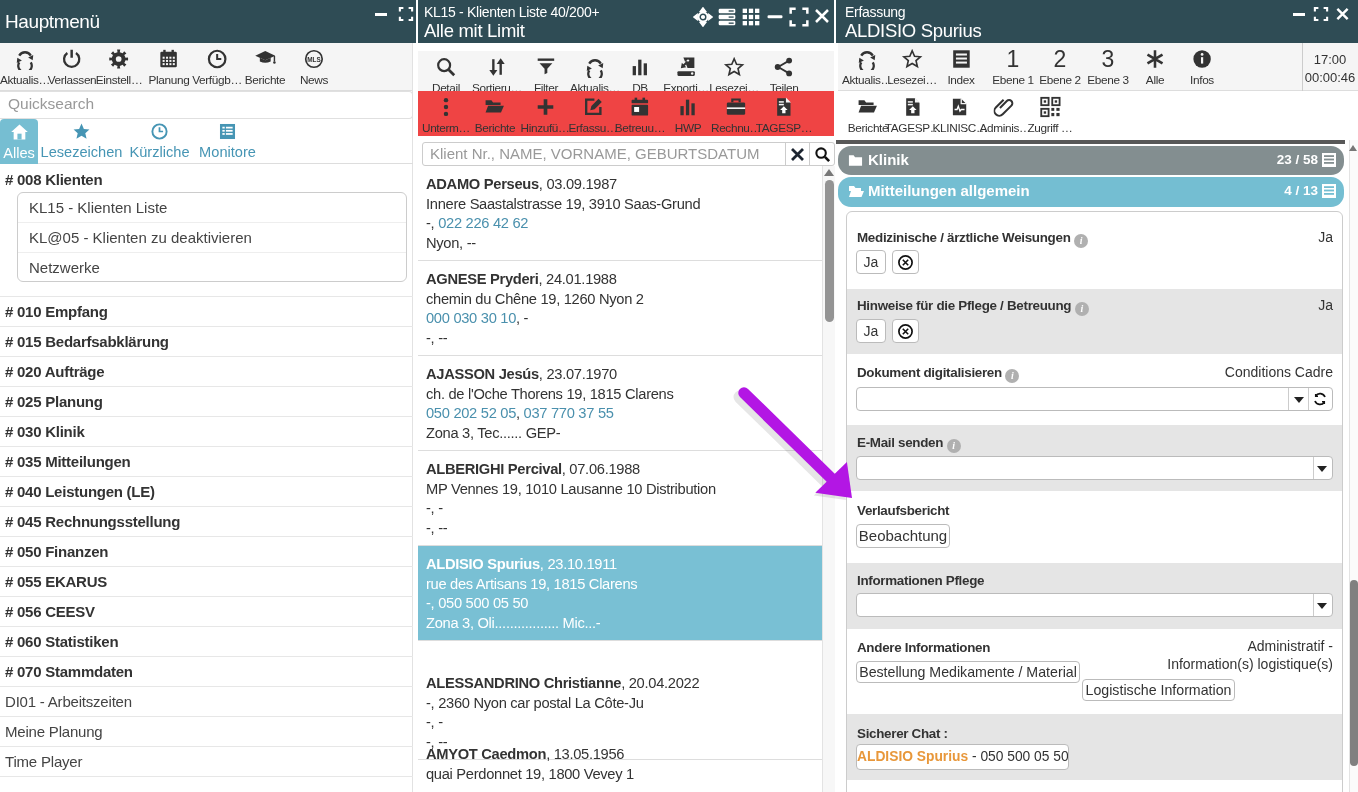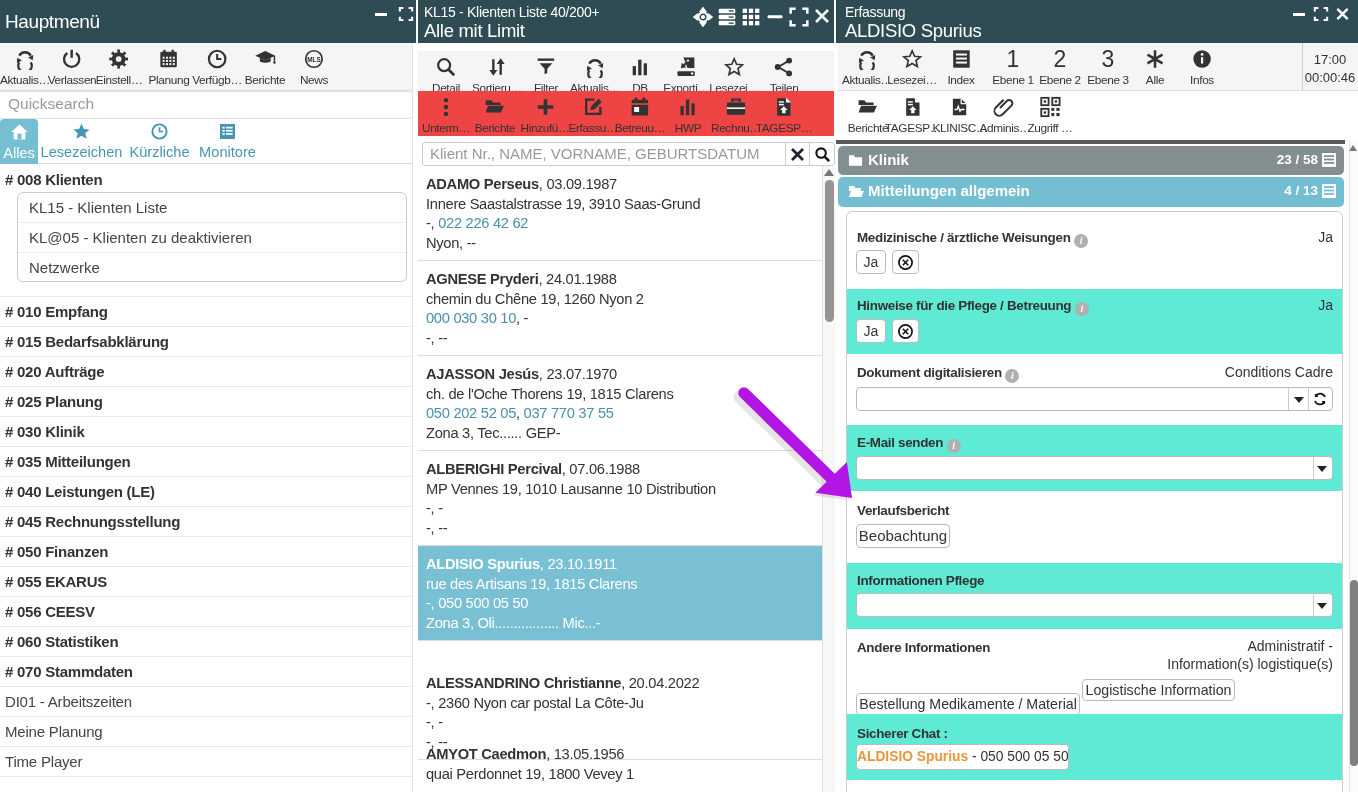--- a/index.html
+++ b/index.html
@@ -65,29 +65,29 @@
 
 #right { left:838px; width:520px; }
 #right .phead { left:-2px; }
 #right .phead .t1 { position:absolute; left:9px; top:4px; font-size:14px; letter-spacing:-0.3px; }
 #right .phead .t2 { position:absolute; left:9px; top:20px; font-size:18.5px; letter-spacing:-0.3px; }
 #rtools1 { top:43px; height:48px; }
 #rtools2 { top:91px; height:49px; background:#fff; border-bottom:none; }
 #rtime { position:absolute; right:0; width:56px; top:8px; text-align:center; font-size:13px; color:#333; line-height:18px; }
 #rsep { position:absolute; left:464px; top:0; height:48px; border-left:1px solid #ccc; }
 #rdark { position:absolute; top:140px; left:-2px; width:509px; height:4px; background:#585858; }
-.secbar { position:absolute; left:0; width:506px; height:29px; border-radius:5px; color:#fff; }
+.secbar { position:absolute; left:0; width:506px; height:29px; border-radius:13px; color:#fff; }
 .secbar .sic { position:absolute; left:10px; top:7px; }
 .secbar .st { position:absolute; left:30px; top:5px; font-size:15px; font-weight:bold; }
 .secbar .sn { position:absolute; right:26px; top:6px; font-size:13.5px; font-weight:bold; }
 .secbar .sl { position:absolute; right:7px; top:6px; }
 #card { position:absolute; left:8px; top:211px; width:497px; height:590px;
   border:1px solid #ccc; border-radius:6px 6px 0 0; background:#fff; overflow:hidden; }
 .row { position:absolute; left:0; width:495px; }
-.row.g { background:#5eead4; }
+.row.g { background:#e5e5e5; }
 .flab { position:absolute; left:10px; font-size:13.4px; letter-spacing:-0.3px; font-weight:bold; color:#333; white-space:nowrap; }
 .frt { position:absolute; right:9px; font-size:14px; color:#333; text-align:right; }
 .btn { position:absolute; height:24px; white-space:nowrap; overflow:hidden; border:1px solid #bbb; border-radius:4px; background:#fff;
   font-size:14px; color:#333; text-align:center; }
 .inp { position:absolute; left:9px; width:477px; height:24px; border:1px solid #bbb; border-radius:4px; background:#fff; }
 .caret { width:0; height:0; border-left:5px solid transparent; border-right:5px solid transparent;
   border-top:6px solid #222; position:absolute; }
 .vline { position:absolute; top:0; height:22px; border-left:1px solid #ccc; }
 .info { display:inline-block; width:14px; height:14px; border-radius:50%; background:#b0b0b0;
   color:#fff; font-size:10px; font-weight:bold; text-align:center; line-height:14px;
@@ -789,21 +789,21 @@
         <div class="row g" style="top:351px;height:66px;">
           <div class="flab" style="top:10px;">Informationen Pflege</div>
           <div class="inp" style="top:30px;">
             <div class="vline" style="right:18px;"></div>
             <div class="caret" style="right:5px; top:9px;"></div>
           </div>
         </div>
         <div class="row" style="top:417px;height:85px;">
           <div class="flab" style="top:11px;">Andere Informationen</div>
           <div class="frt" style="top:8px; line-height:18px;">Administratif -<br>Information(s) logistique(s)</div>
-          <div class="btn" style="left:9px; top:64px; width:224px; height:22px; line-height:20px; font-size:14.2px;">Bestellung Medikamente / Material</div>
+          <div class="btn" style="left:9px; top:32px; width:224px; height:22px; line-height:20px; font-size:14.2px;">Bestellung Medikamente / Material</div>
           <div class="btn" style="left:235px; top:50px; width:153px; height:22px; line-height:20px; font-size:14.2px;">Logistische Information</div>
         </div>
         <div class="row g" style="top:502px;height:66px;">
           <div class="flab" style="top:12px;">Sicherer Chat :</div>
           <div class="btn" style="left:9px; top:30px; width:213px; height:26px; line-height:24px; font-size:13.8px;"><b style="color:#e8973a;">ALDISIO Spurius</b> - 050 500 05 50</div>
         </div>
       </div>
   <div id="rscroll">
     <div class="uparr" style="left:-1px; top:5px; border-left-width:4px; border-right-width:4px; border-bottom-width:6px;"></div>
     <div id="rthumb"></div>

